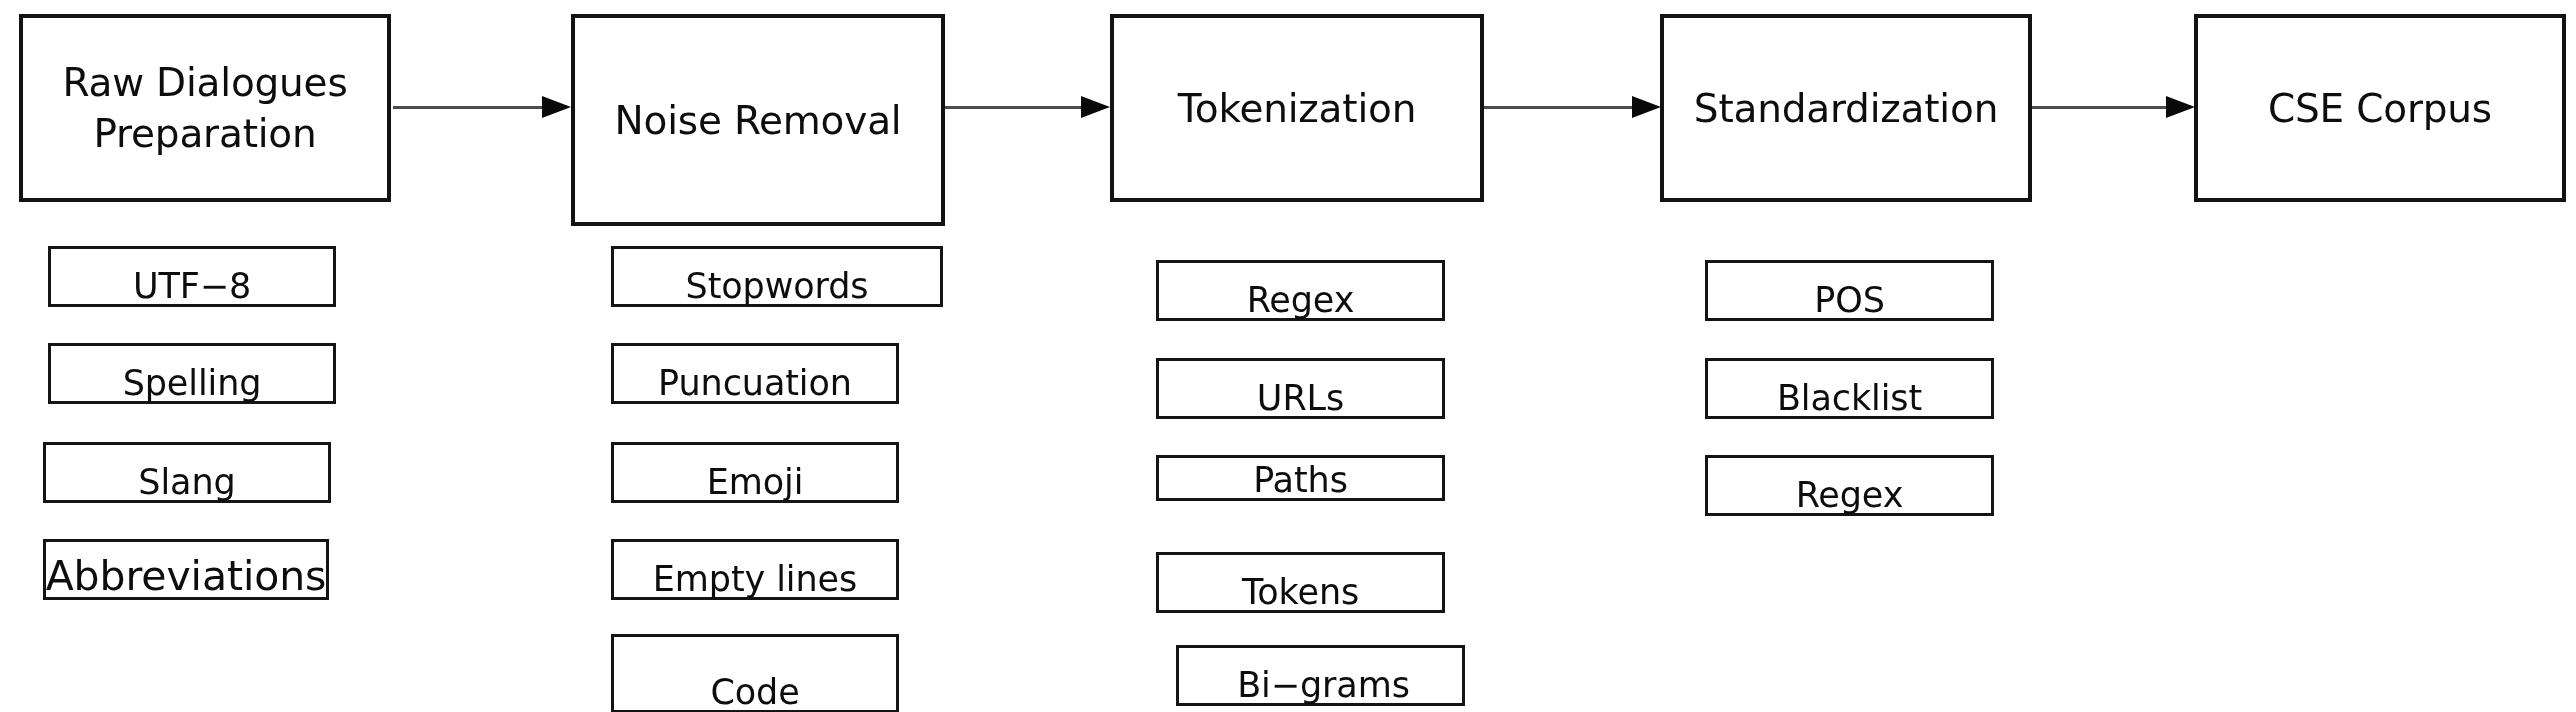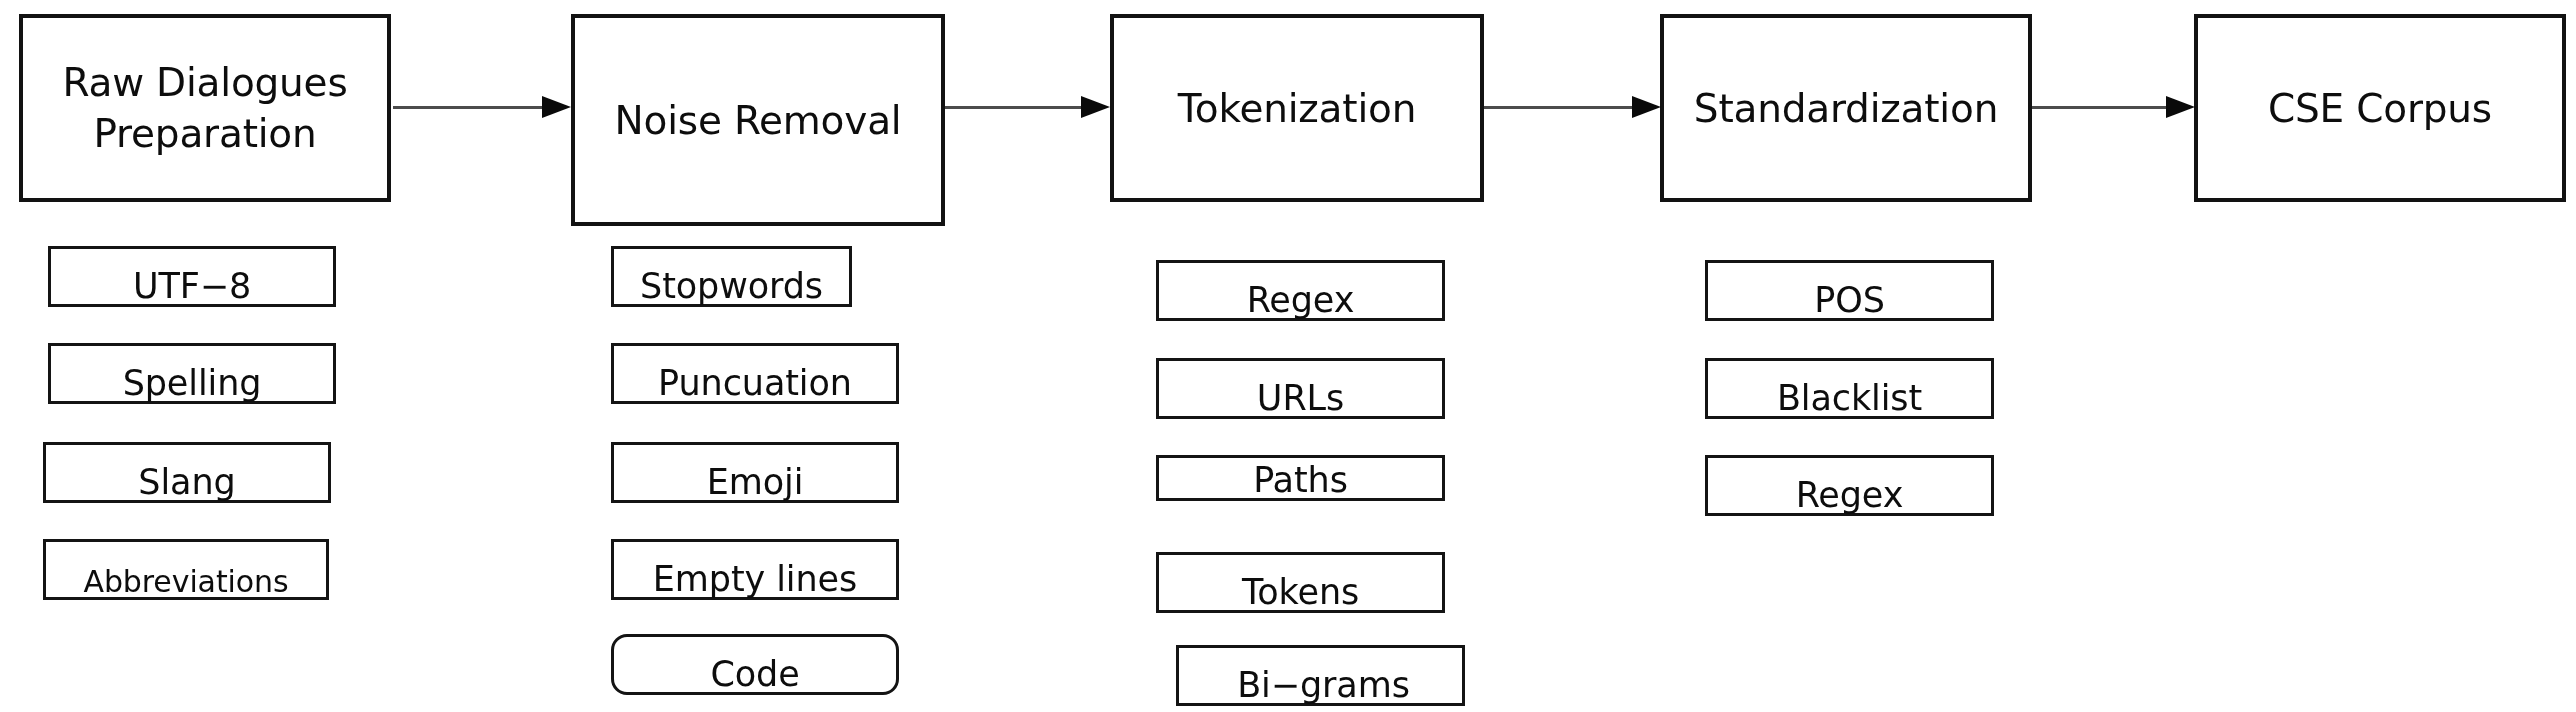--- a/index.html
+++ b/index.html
@@ -70,21 +70,21 @@
     justify-content: center;
   }
   .sub-label {
     font-size: 35px;
     line-height: 1;
     color: #0d0d0d;
     letter-spacing: -0.1px;
     white-space: nowrap;
   }
   .sub-label.small {
-    font-size: 30px;
+    font-size: 41px;
     margin-top: 28px;
   }
 </style>
 </head>
 <body>
 
 <div id="canvas">
 
   <div class="stage-box" style="left:19px; top:14.3px; width:372px; height:188px;">
     <div class="stage-label">Raw Dialogues
@@ -133,33 +133,33 @@
   <div class="sub-box" style="left:48px; top:343px; width:288px; height:61px;">
     <div class="sub-label">Spelling</div>
   </div>
   <div class="sub-box" style="left:43px; top:442px; width:288px; height:61px;">
     <div class="sub-label">Slang</div>
   </div>
   <div class="sub-box" style="left:43px; top:539px; width:286px; height:61px;">
     <div class="sub-label small">Abbreviations</div>
   </div>
 
-  <div class="sub-box" style="left:611px; top:246px; width:241px; height:61px;">
+  <div class="sub-box" style="left:611px; top:246px; width:332px; height:61px;">
     <div class="sub-label">Stopwords</div>
   </div>
   <div class="sub-box" style="left:611px; top:343px; width:288px; height:61px;">
     <div class="sub-label">Puncuation</div>
   </div>
   <div class="sub-box" style="left:611px; top:442px; width:288px; height:61px;">
     <div class="sub-label">Emoji</div>
   </div>
   <div class="sub-box" style="left:611px; top:539px; width:288px; height:61px;">
     <div class="sub-label">Empty lines</div>
   </div>
-  <div class="sub-box" style="left:611px; top:634px; width:288px; height:61px;border-radius:16px;">
+  <div class="sub-box" style="left:611px; top:634px; width:288px; height:79px;">
     <div class="sub-label">Code</div>
   </div>
 
   <div class="sub-box" style="left:1156px; top:260px; width:289px; height:61px;">
     <div class="sub-label">Regex</div>
   </div>
   <div class="sub-box" style="left:1156px; top:358px; width:289px; height:61px;">
     <div class="sub-label">URLs</div>
   </div>
   <div class="sub-box" style="left:1156px; top:455px; width:289px; height:46px;">

